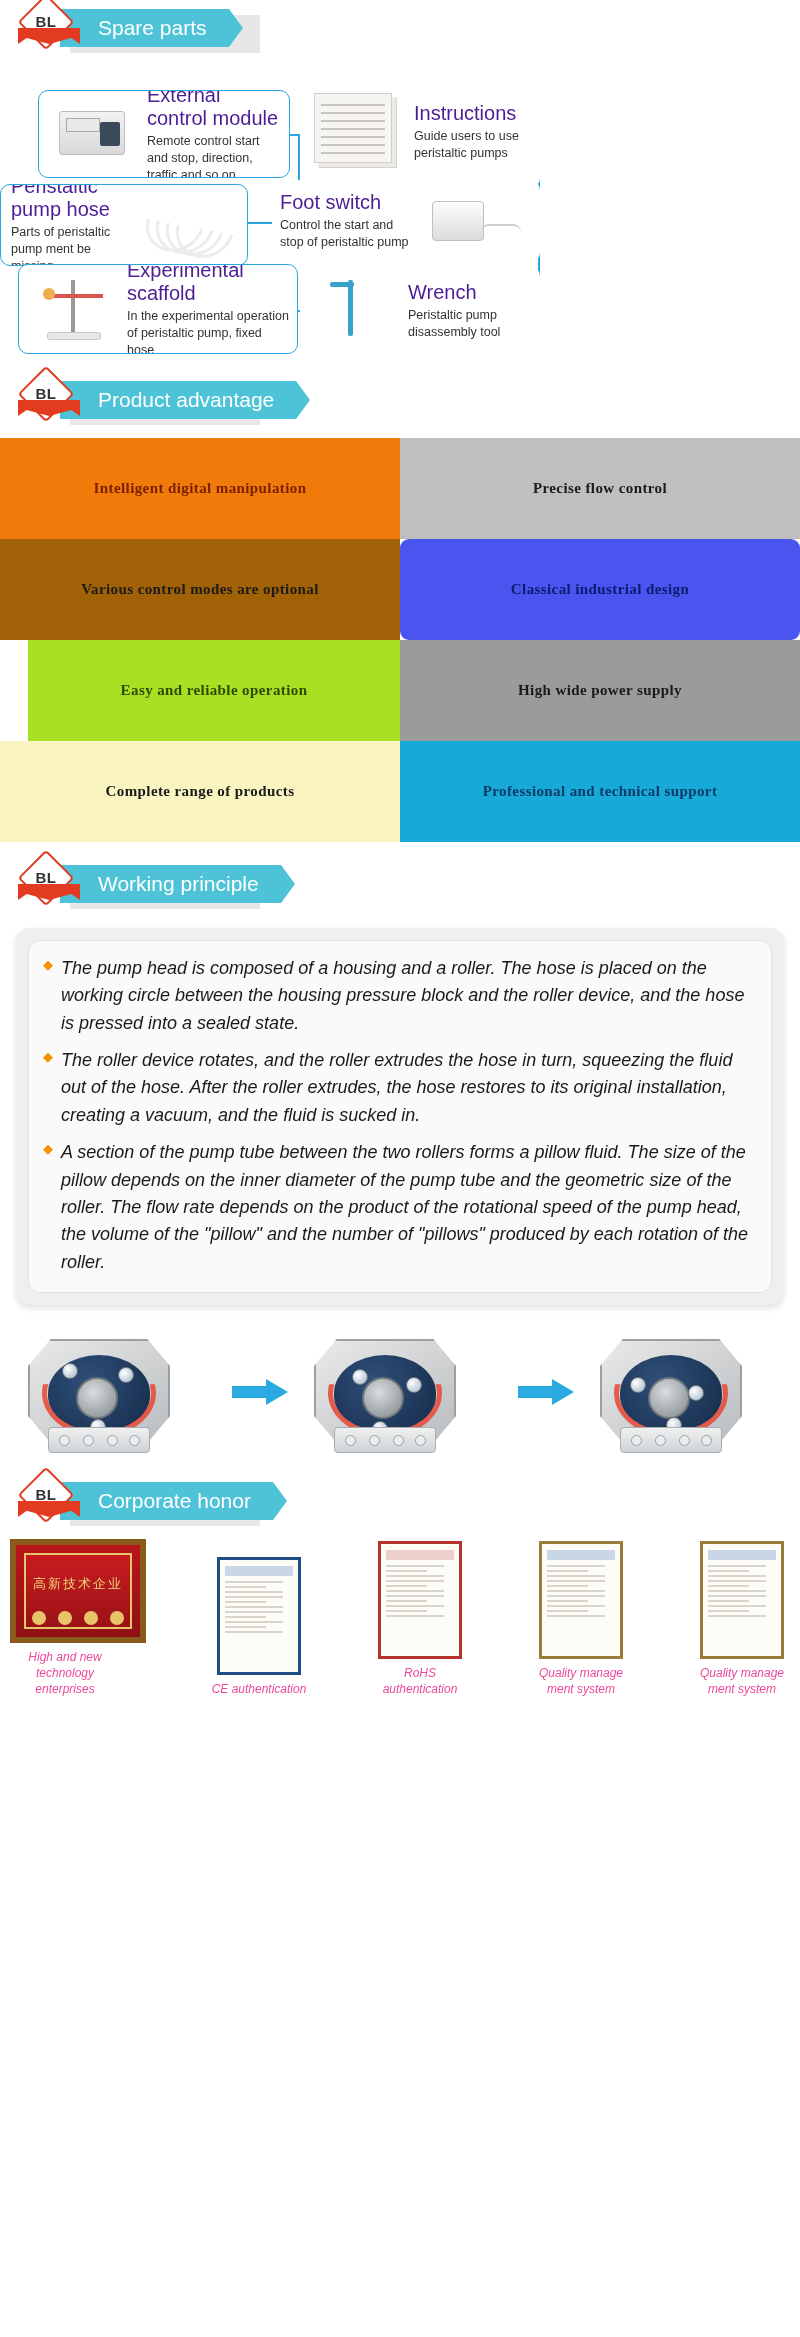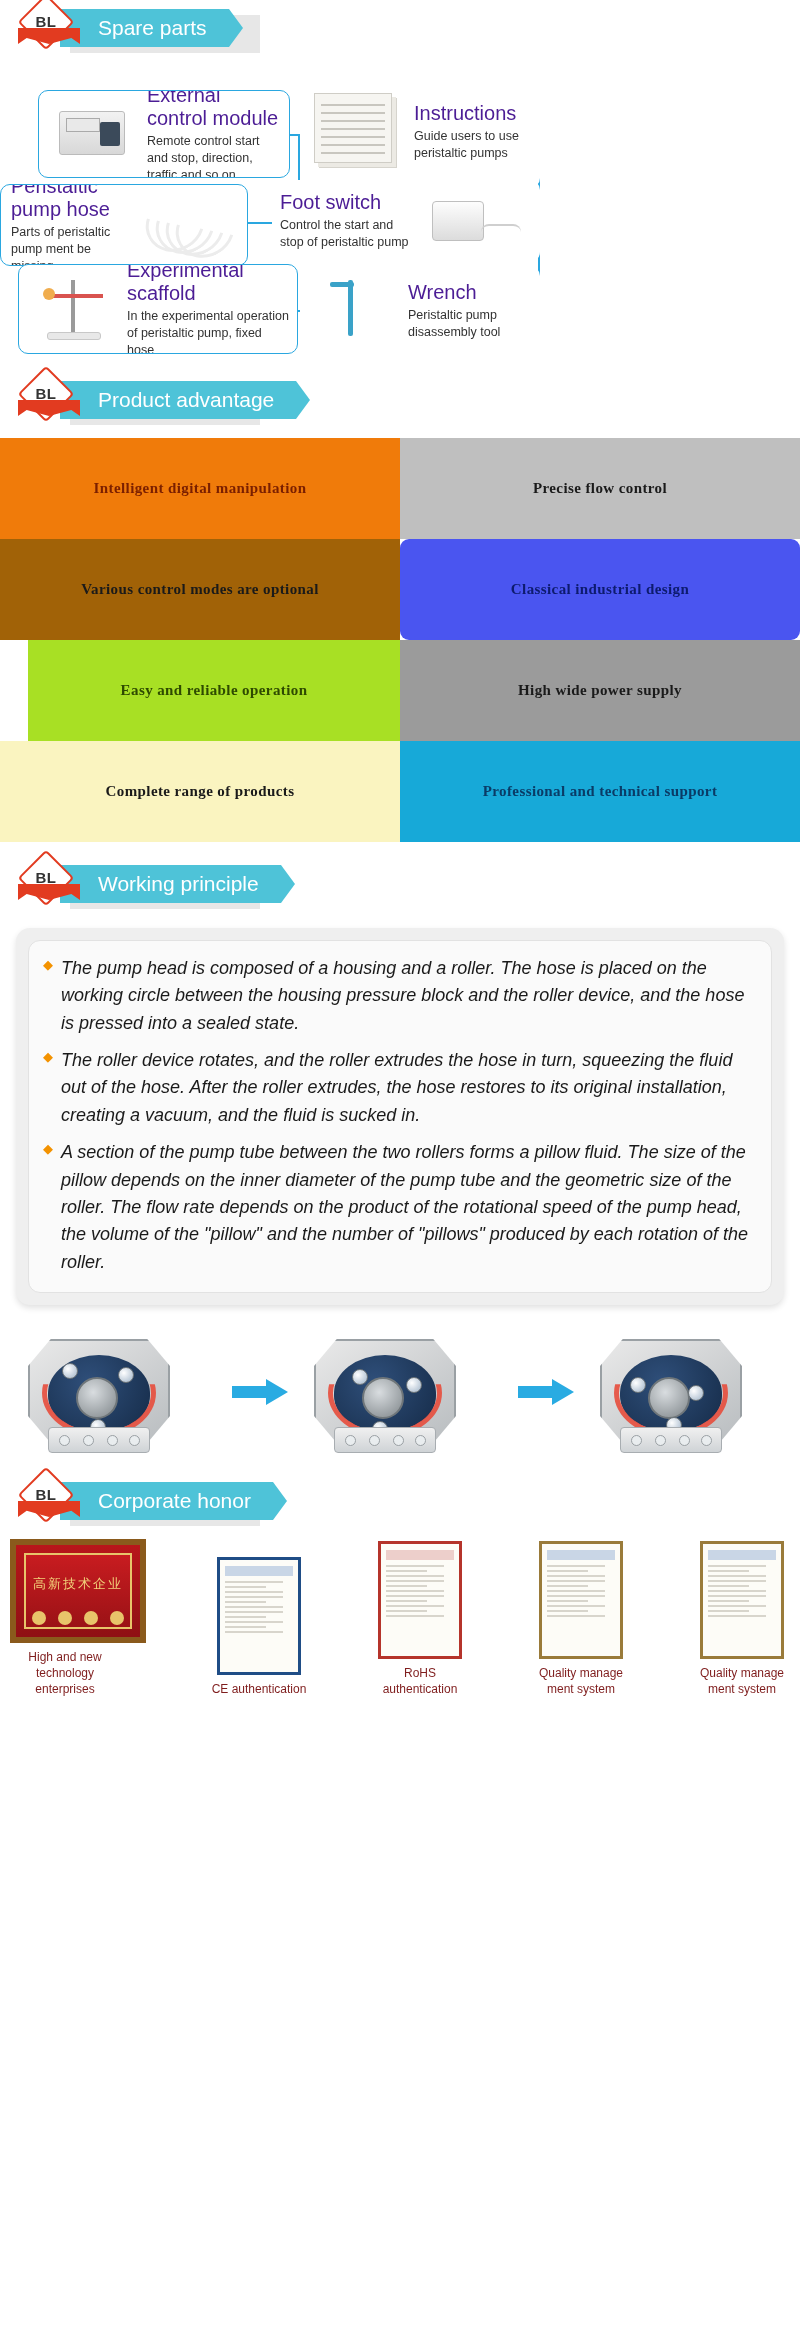--- a/index.html
+++ b/index.html
@@ -318,21 +318,21 @@
     padding: 6px 5px;
   }
   .honor-frame.cert.blue { border-color:#1f4d86; }
   .honor-frame.cert.red  { border-color:#b5342b; }
   .honor-frame.cert .line { height:2px; background:#d8d5cc; margin: 3px 0; }
   .honor-frame.cert .line.s { width: 60%; }
   .honor-frame.cert .line.m { width: 85%; }
   .honor-frame.cert .head { height:10px; background:#c9d6e6; margin-bottom:5px; }
   .honor-frame.cert.red .head { background:#edcfcb; }
   .honor-caption {
-    font-size: 12px; color: #7f1d1d; line-height: 1.35; width: 110px;
+    font-size: 12px; color: #ec4899; line-height: 1.35; width: 110px; font-style: italic;
   }
   .honor-caption.narrow { width: 96px; }
 </style>
 </head>
 <body>
 
 <div class="page">
 
   <div class="banner">
     <div class="tab-shadow"></div>

